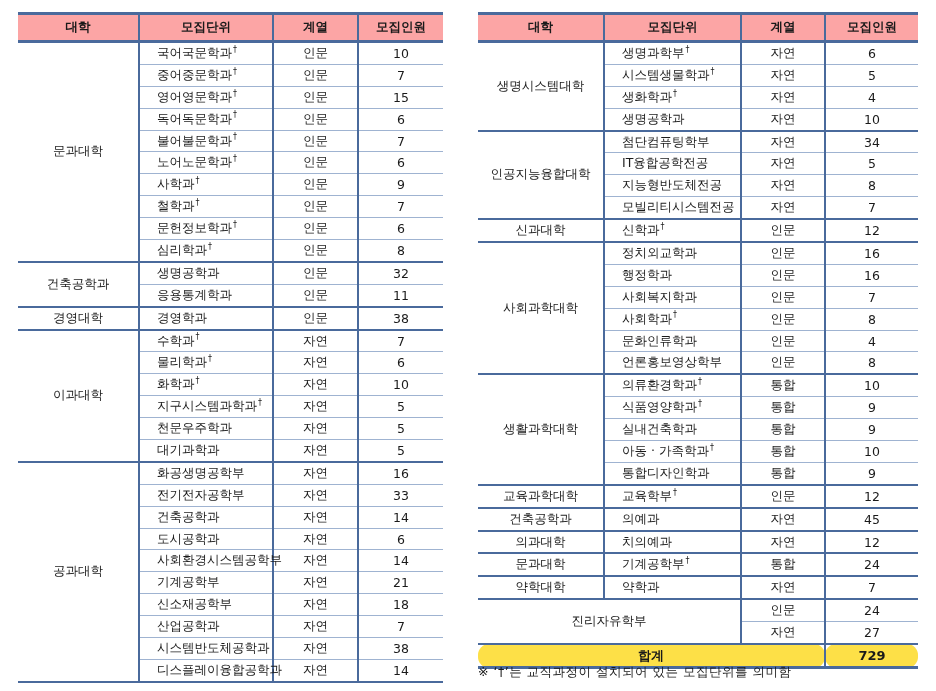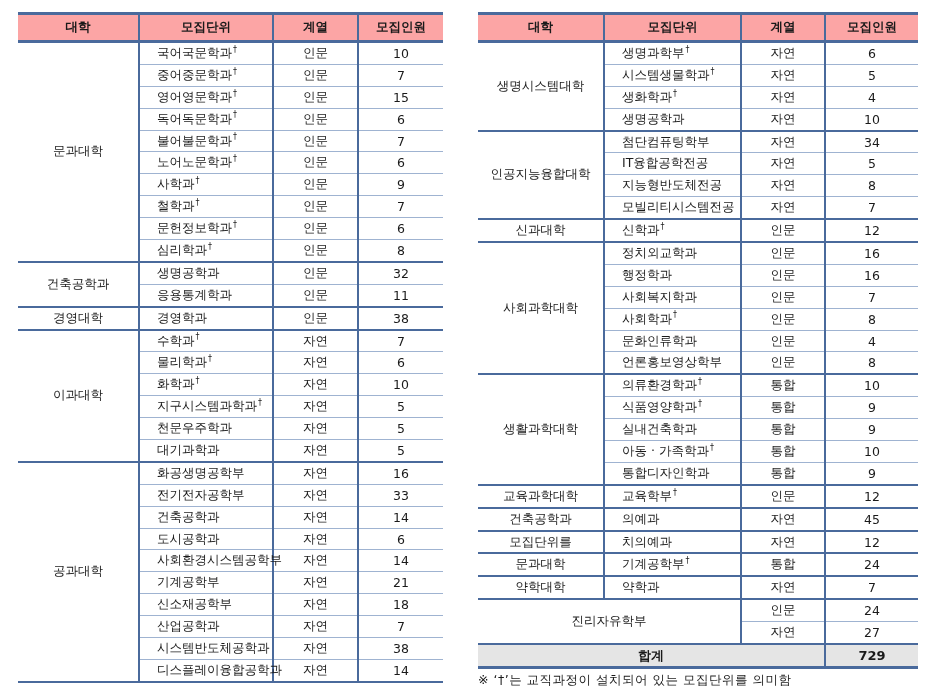--- a/index.html
+++ b/index.html
@@ -8,24 +8,24 @@
   table { position:absolute; border-collapse:collapse; table-layout:fixed; font-size:12.5px; }
   #tbl-left { left:18px; top:12px; width:425px; }
   #tbl-right { left:478px; top:12px; width:440px; }
   th { background:#fca5a5; font-weight:bold; height:25px; text-align:center; padding:0;
        border-top:3px solid #4a6a9c; border-bottom:3px solid #4a6a9c; }
   td { height:20.9px; padding:0; border-bottom:1px solid #9fb3d1; text-align:center; white-space:nowrap; }
   td.unit { text-align:left; padding-left:17px; }
   th + th, td.vl { border-left:2px solid #4a6a9c; }
   tr.grp-end td { border-bottom:2.5px solid #4a6a9c; }
   td.college { border-bottom:2.5px solid #4a6a9c; }
-  tr.total td { background:#e5e5e5; font-weight:bold; border-top:2.5px solid #4a6a9c; border-bottom:3px solid #4a6a9c; height:21px; font-size:13px; }
+  tr.total td { background:#fde047; font-weight:bold; border-top:2.5px solid #4a6a9c; border-bottom:3px solid #4a6a9c; height:21px; font-size:13px;border-radius:11px; }
   tr.total td.num { font-weight:bold; }
   sup { font-size:8px; vertical-align:super; line-height:0; margin-left:1px; }
-  #footnote { position:absolute; left:478px; top:664px; font-size:12.5px; letter-spacing:0.5px;margin-top:8px; }
+  #footnote { position:absolute; left:478px; top:664px; font-size:12.5px; letter-spacing:0.5px; }
 </style>
 </head>
 <body>
 
 <table id="tbl-left">
   <colgroup>
       <col style="width:121px">
       <col style="width:134px">
       <col style="width:85px">
       <col style="width:85px">
@@ -319,21 +319,21 @@
         <td class="vl">인문</td>
         <td class="vl">12</td>
       </tr>
       <tr class="grp-end">
         <td class="college" rowspan="1">건축공학과</td>
         <td class="unit vl"><span>의예과</span></td>
         <td class="vl">자연</td>
         <td class="vl">45</td>
       </tr>
       <tr class="grp-end">
-        <td class="college" rowspan="1">모집단위를</td>
+        <td class="college" rowspan="1">의과대학</td>
         <td class="unit vl"><span>치의예과</span></td>
         <td class="vl">자연</td>
         <td class="vl">12</td>
       </tr>
       <tr class="grp-end">
         <td class="college" rowspan="1">문과대학</td>
         <td class="unit vl"><span>기계공학부</span><sup>†</sup></td>
         <td class="vl">통합</td>
         <td class="vl">24</td>
       </tr>

